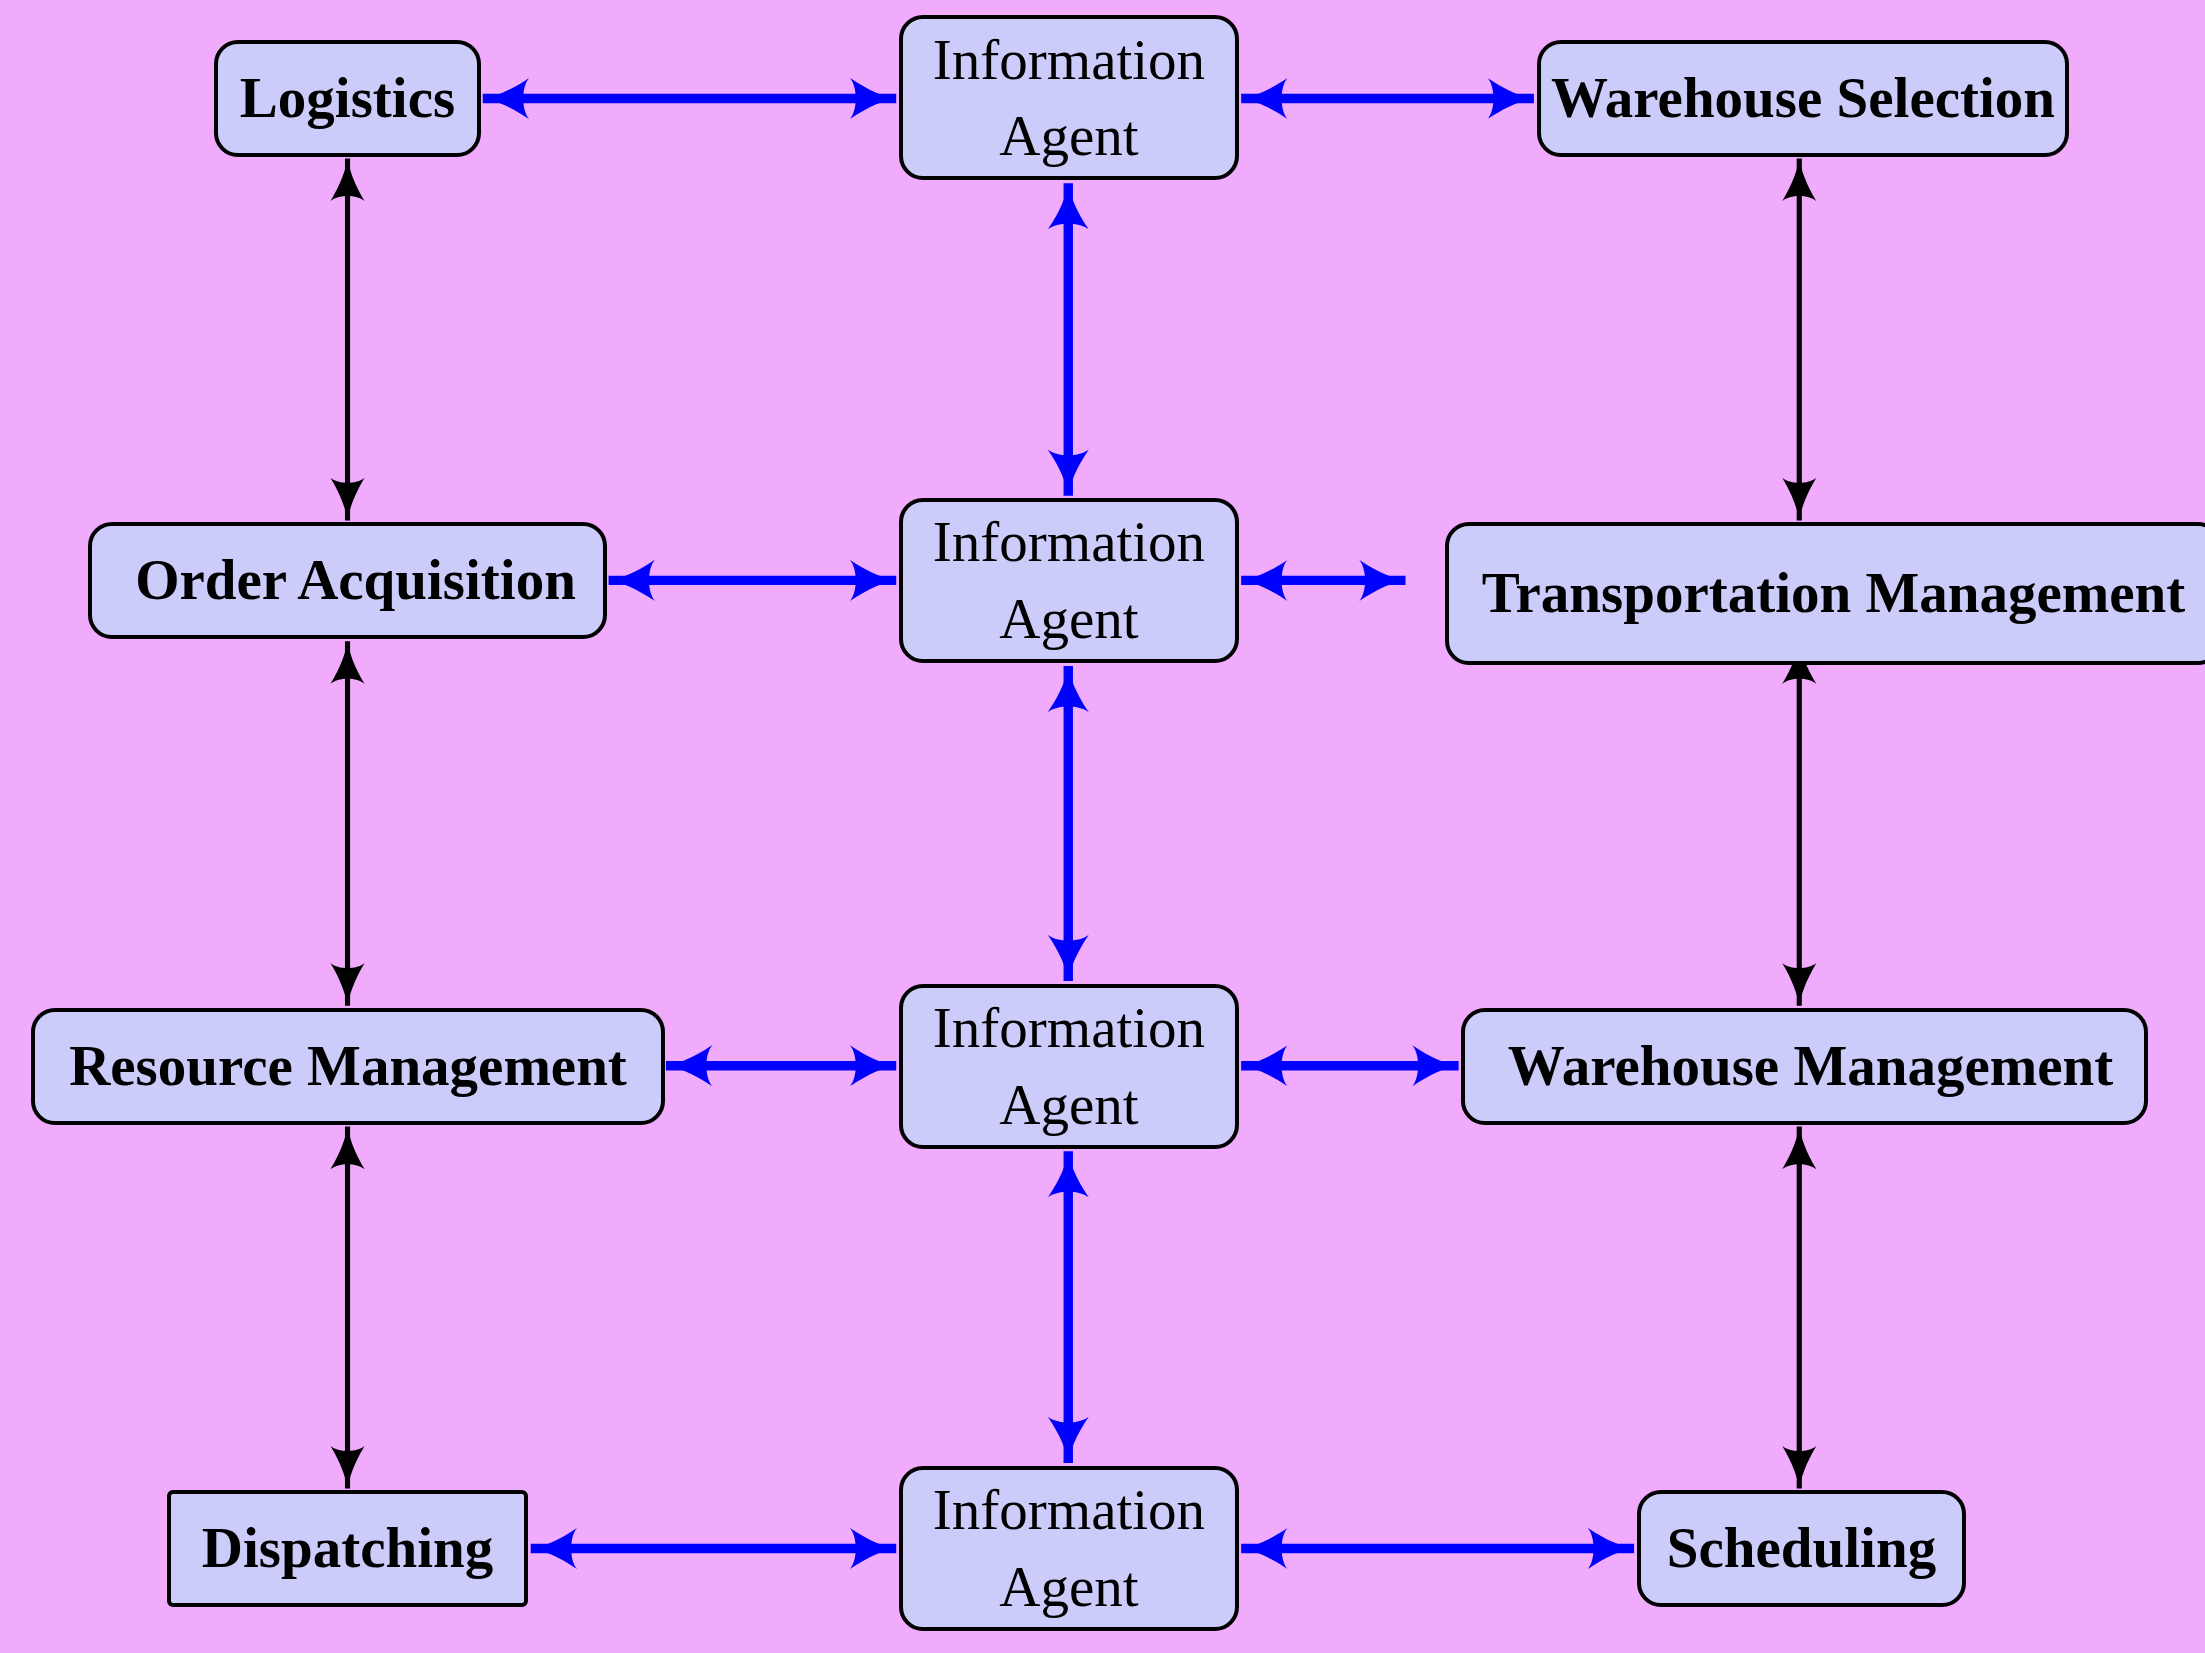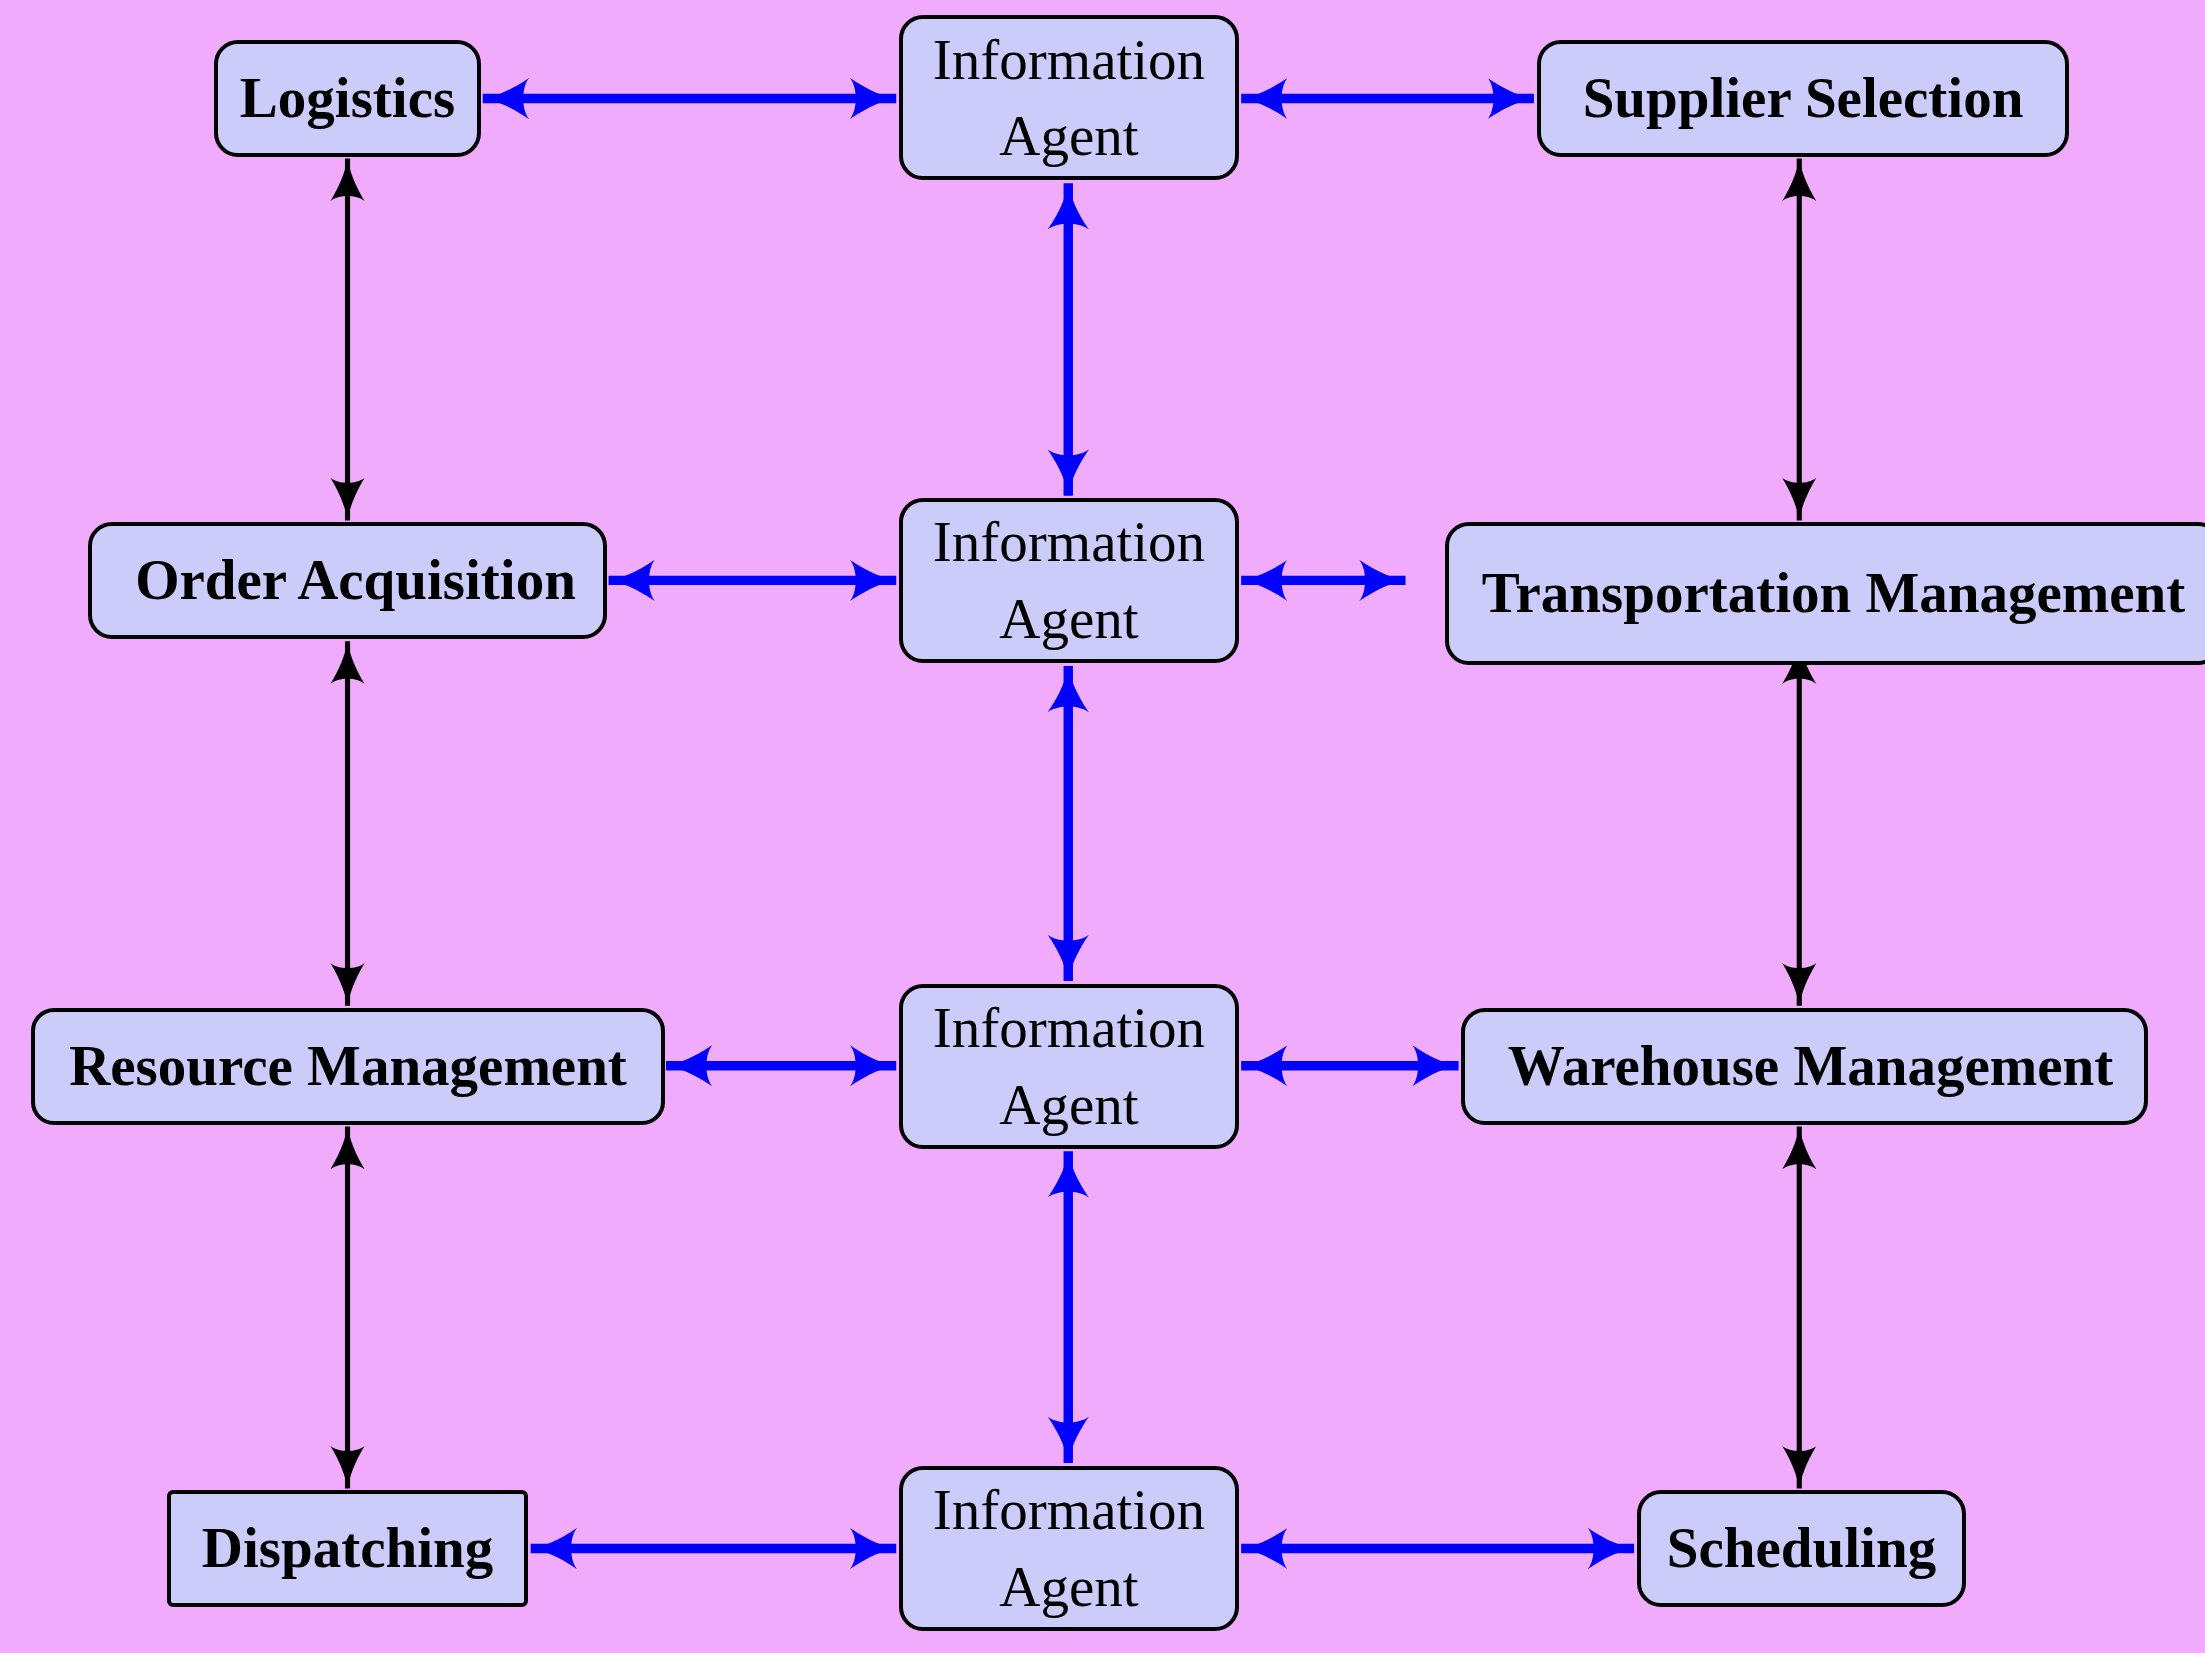--- a/index.html
+++ b/index.html
@@ -29,21 +29,21 @@
   .node.agent .lbl { display:block; width:291px; }
 
   #n-logistics  { left:214px;  top:40px;   width:267px; height:117px; }
   #n-ia1        { left:899px; top:15.4px;   width:340px; height:165px; }
   #n-supplier   { left:1537px; top:40px;   width:532px; height:117px; }
 
   #n-order      { left:88px;  top:522px;  width:519px; height:117px;padding-left:16px; }
   #n-ia2        { left:899px; top:498px;  width:340px; height:165px; }
   #n-transport  { left:1408px; top:522px;  width:777px; height:143px;margin-left:37px; }
 
-  #n-resource   { left:31px;   top:1008px; width:634px; height:117px;border-radius:23px; }
+  #n-resource   { left:31px;   top:1008px; width:634px; height:117px; }
   #n-ia3        { left:899px; top:984px; width:340px; height:165px; }
   #n-warehouse  { left:1461px; top:1008px; width:687px; height:117px;padding-left:12px; }
 
   #n-dispatch   { left:167px;  top:1490px; width:361px; height:117px;border-radius:6px; }
   #n-ia4        { left:899px; top:1466px; width:340px; height:165px; }
   #n-scheduling { left:1637px; top:1490px; width:329px; height:117px; }
 
   .edge-blue  { stroke:#0000ff; stroke-width:11; }
   .edge-black { stroke:#000000; stroke-width:6;  }
 </style>
@@ -87,21 +87,21 @@
     <line class="edge-blue" x1="1450" y1="1809" x2="1909" y2="1809" marker-start="url(#mblue)" marker-end="url(#mblue)"></line>
   </svg>
 
   <div class="node module" id="n-logistics">
     <span class="lbl">Logistics</span>
   </div>
   <div class="node agent" id="n-ia1">
     <span class="lbl">Information Agent</span>
   </div>
   <div class="node module" id="n-supplier">
-    <span class="lbl">Supplier Selection</span>
+    <span class="lbl">Warehouse Selection</span>
   </div>
 
   <div class="node module" id="n-order">
     <span class="lbl">Order Acquisition</span>
   </div>
   <div class="node agent" id="n-ia2">
     <span class="lbl">Information Agent</span>
   </div>
   <div class="node module" id="n-transport">
     <span class="lbl">Transportation Management</span>

